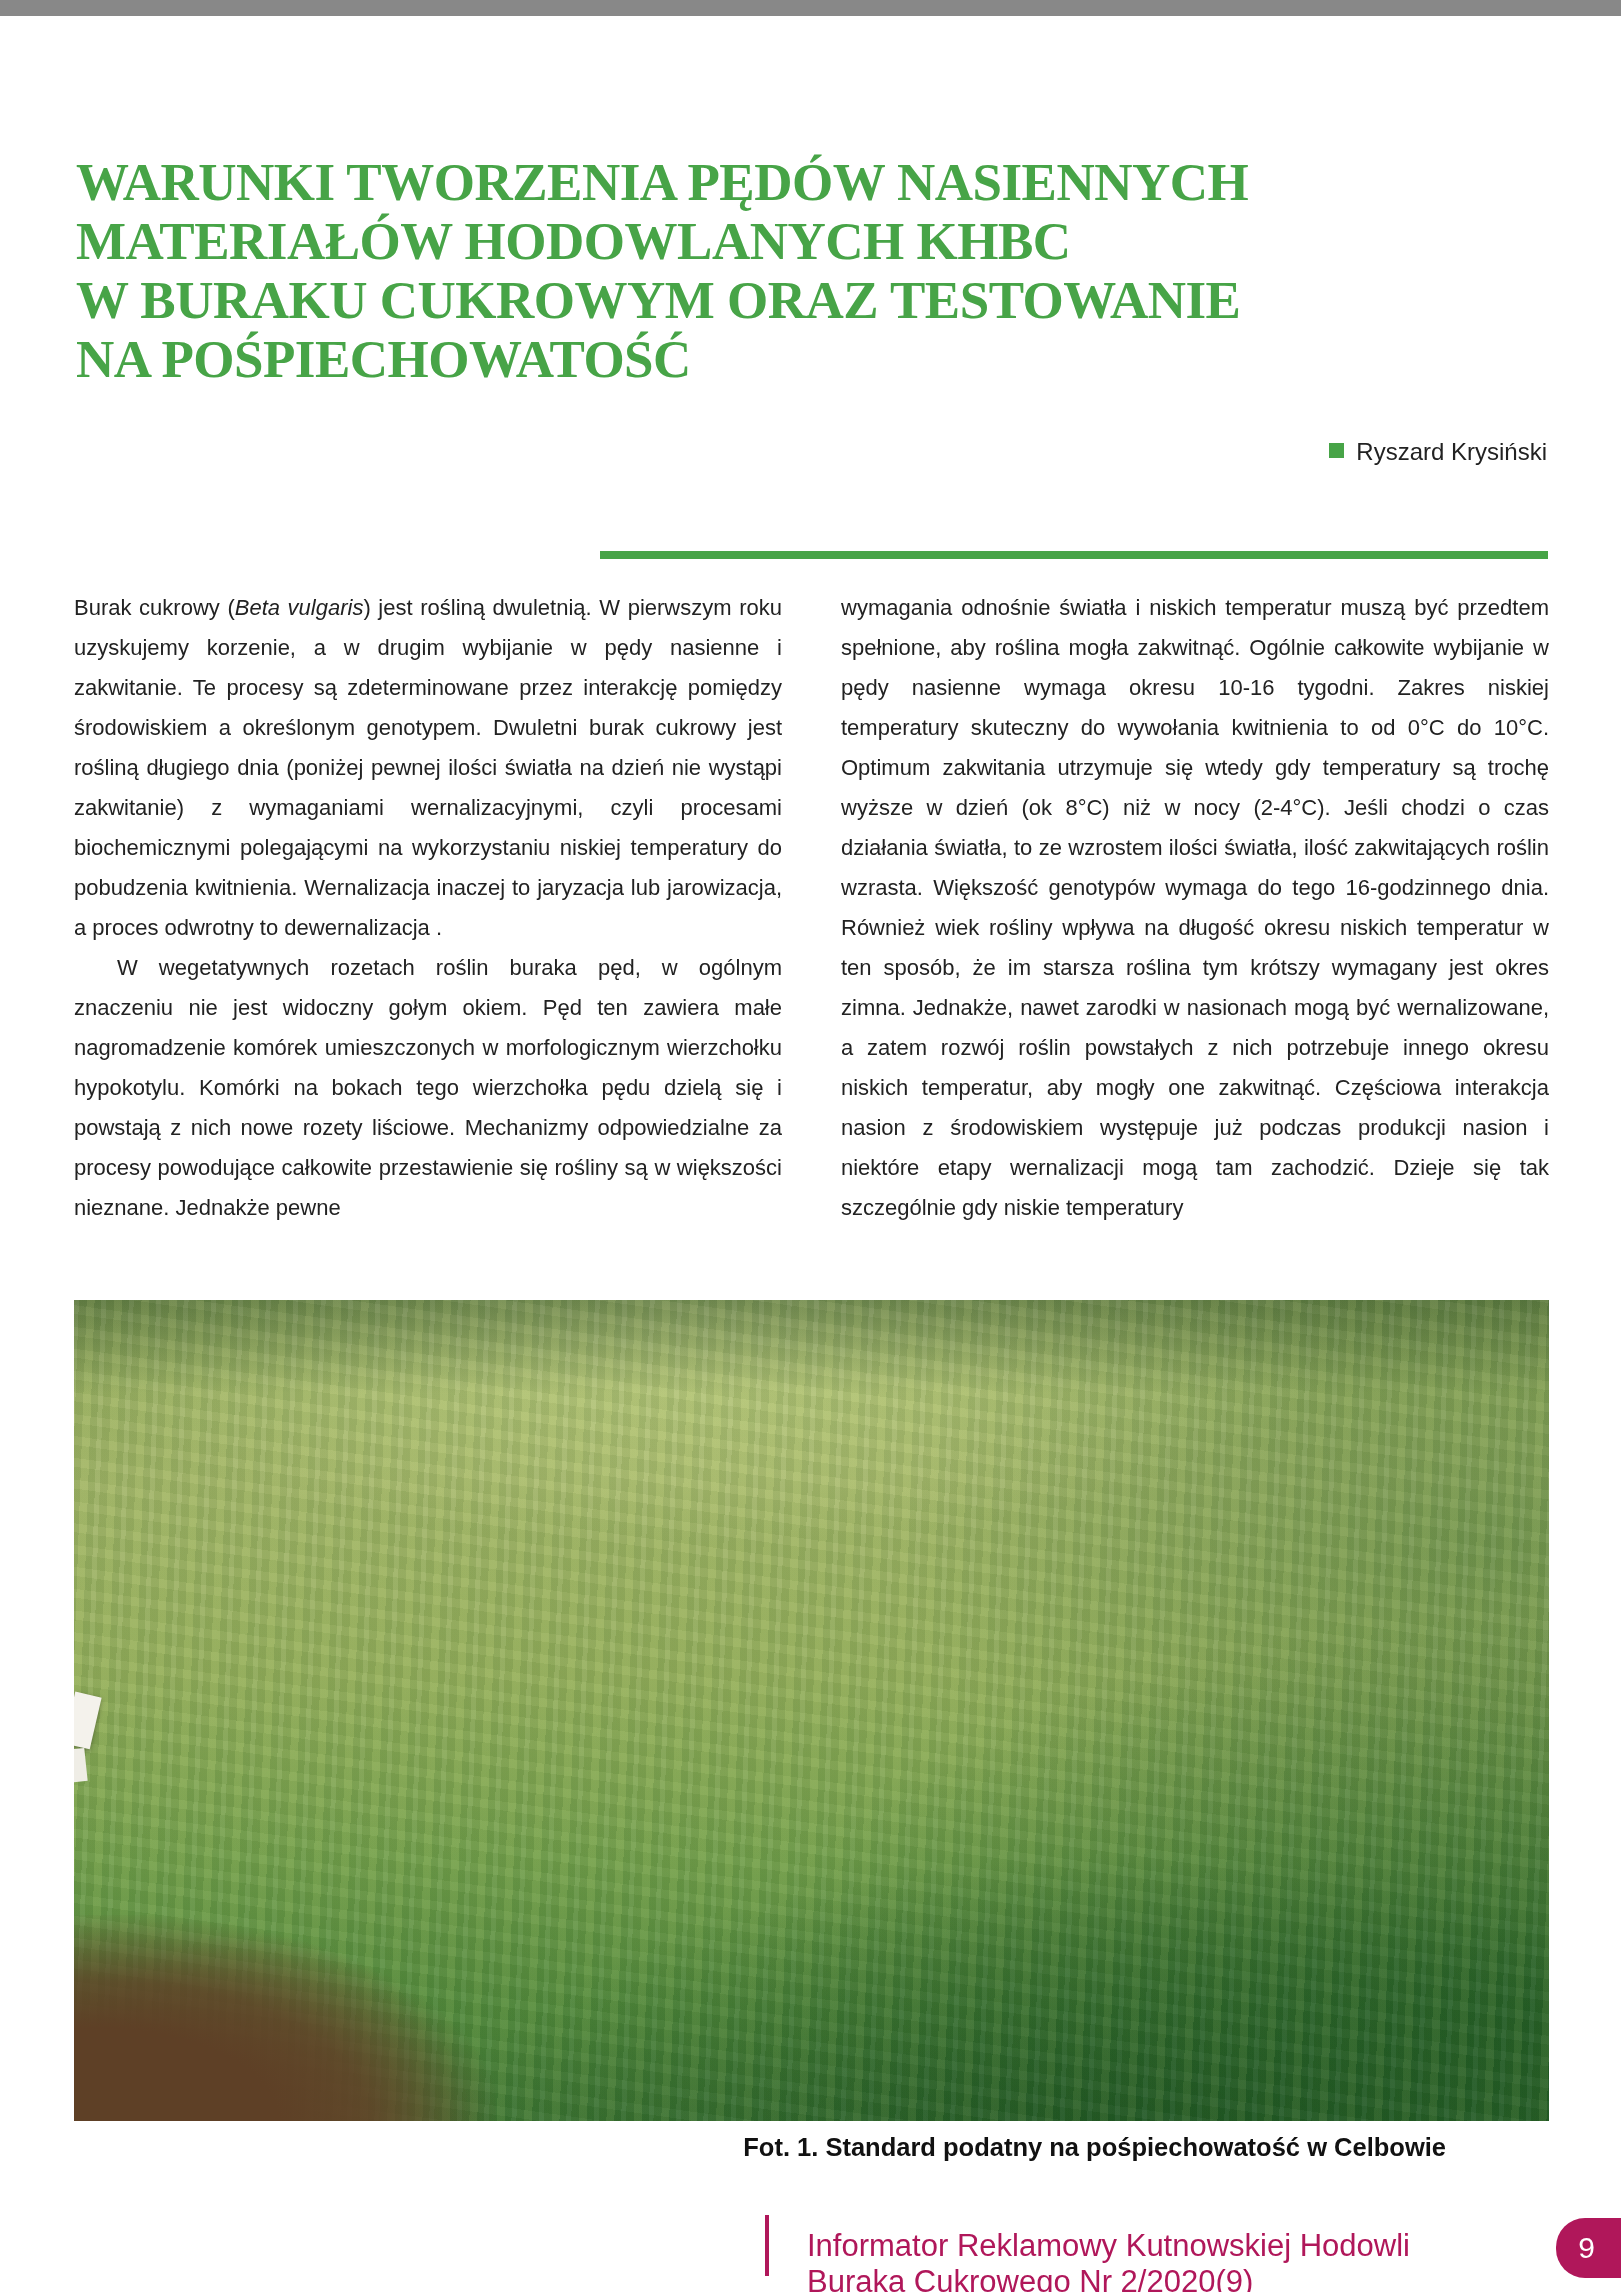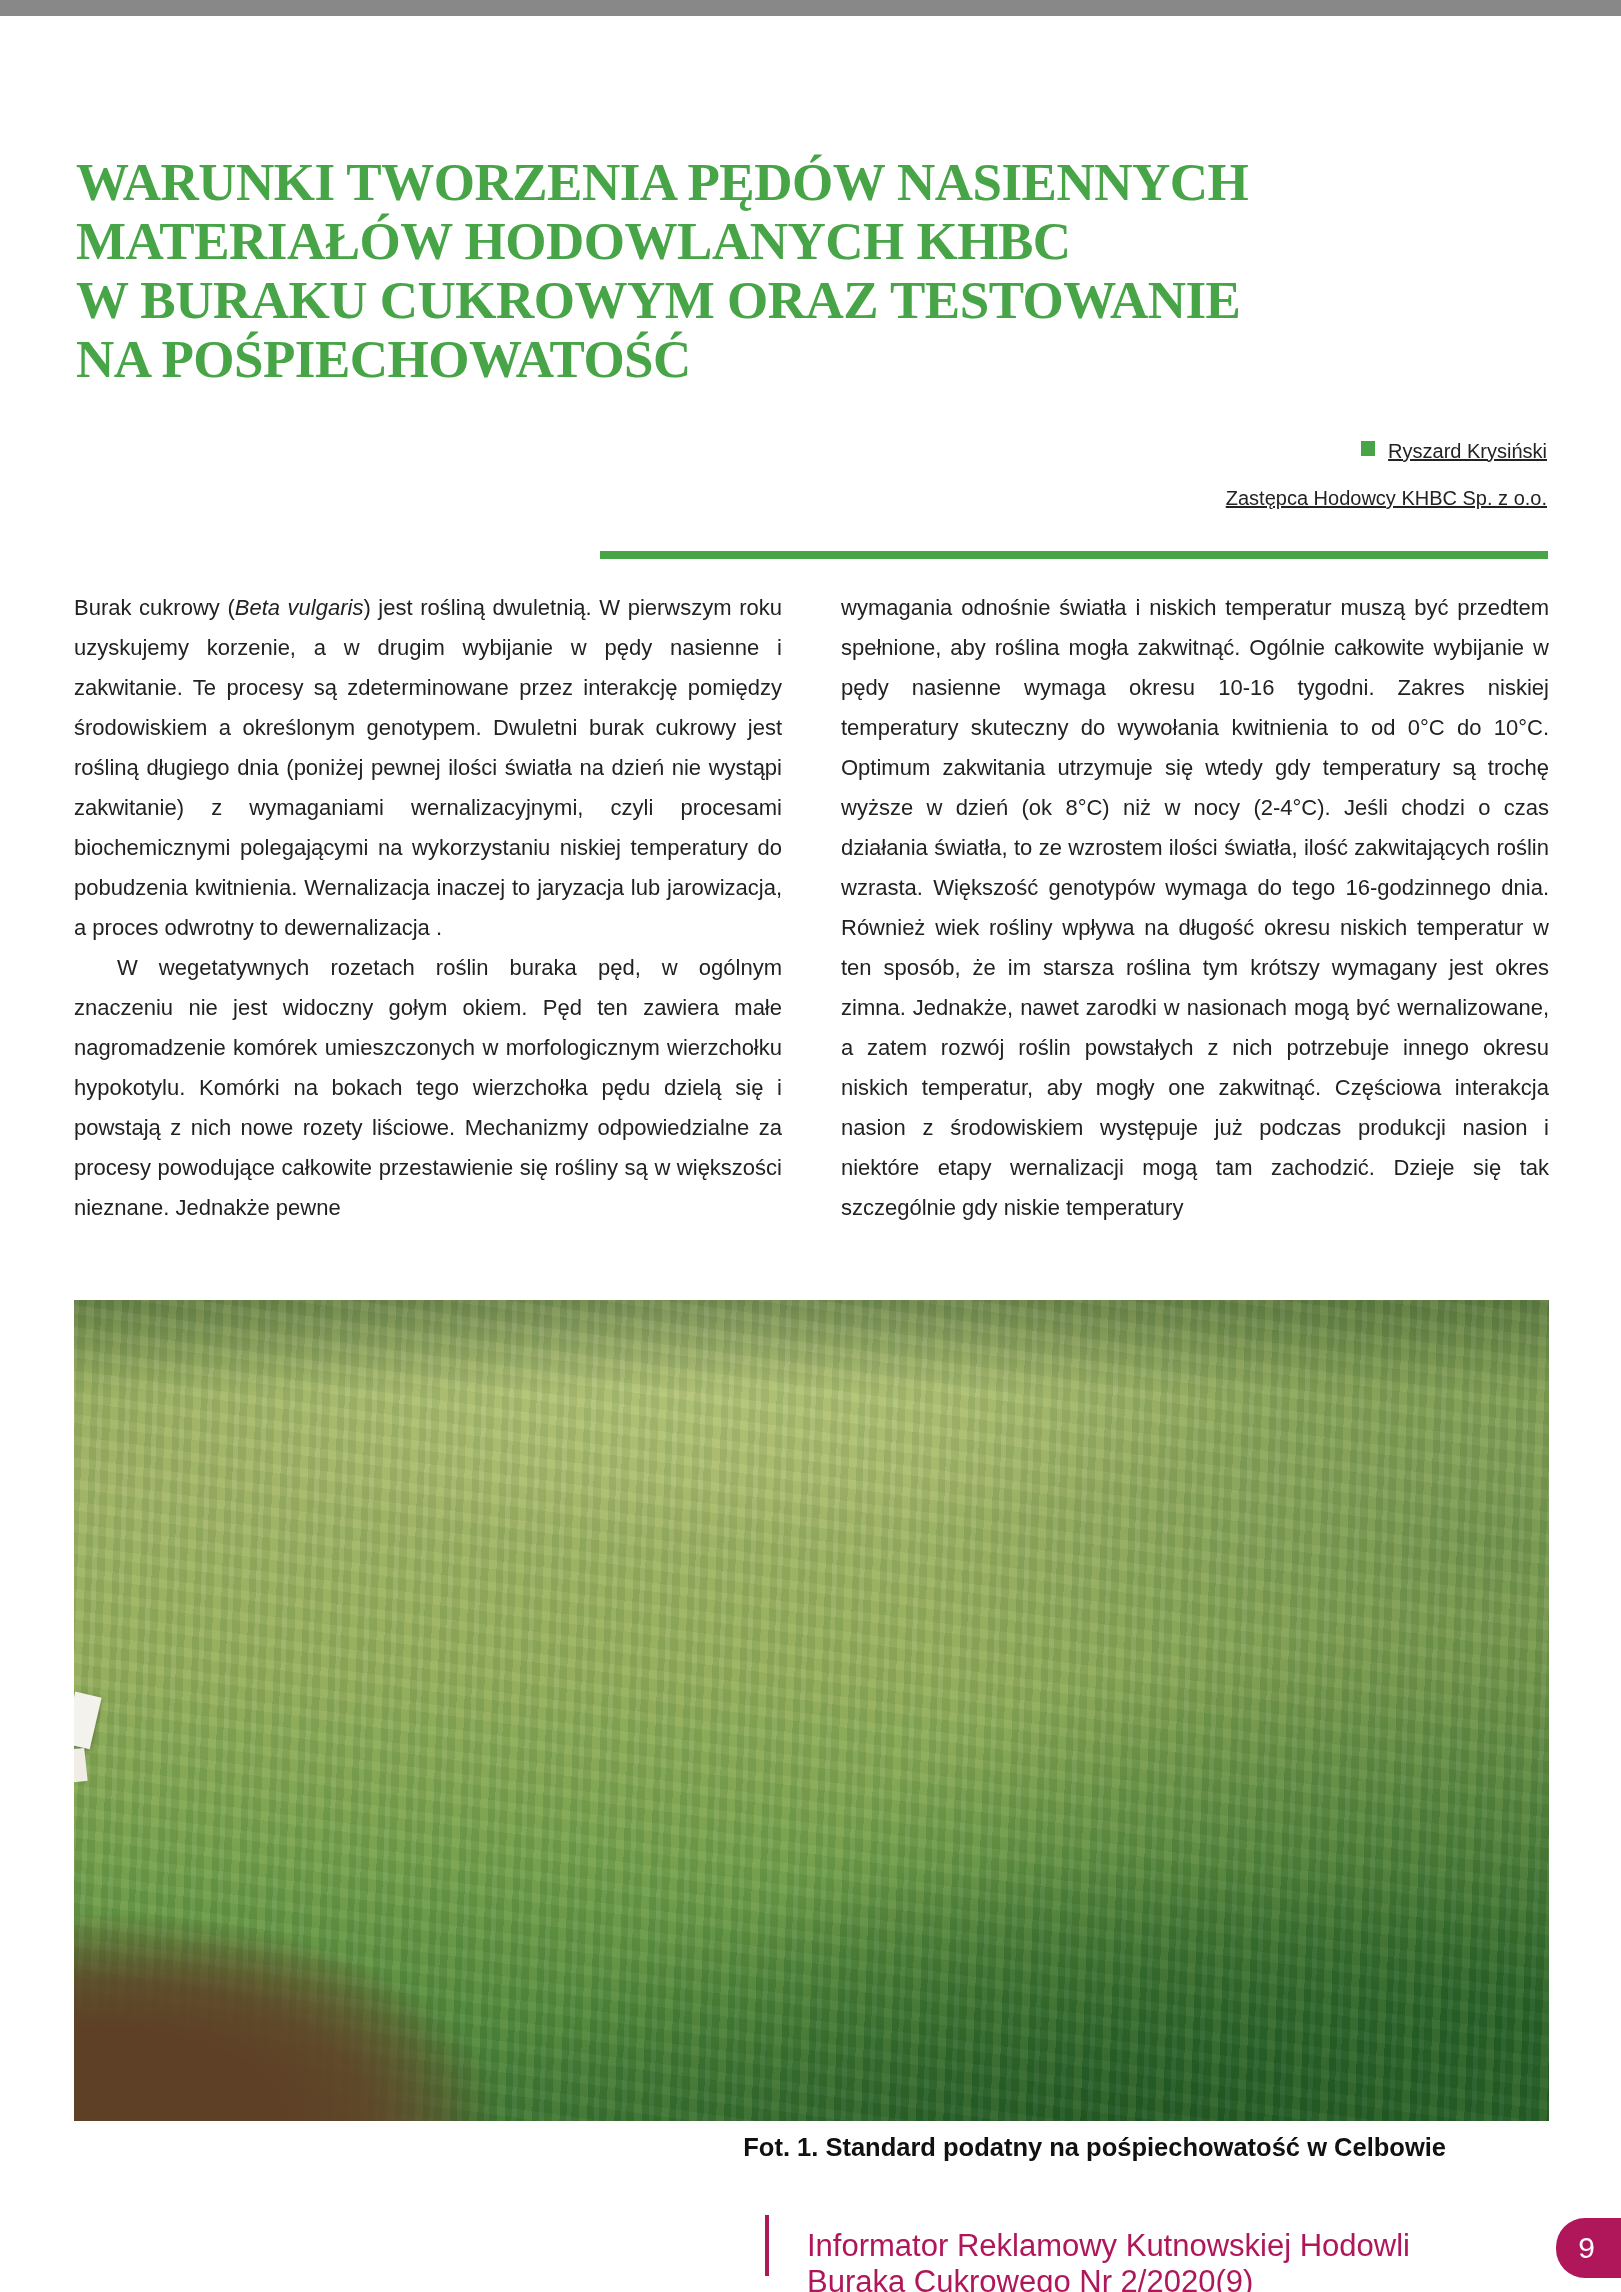--- a/index.html
+++ b/index.html
@@ -25,24 +25,22 @@
     font-weight:bold;
     font-size:53px;line-height:59px;
     letter-spacing:-0.5px;
     color:var(--accent-green);
   }
   .title-line{display:block;}
 
   
   .author{
     position:absolute;right:74px;top:412px;
-    text-align:right;
-    font-size:20px;line-height:47px;
+    font-size:24px;line-height:47px;
     color:var(--body-text);
-    text-decoration:underline;
   }
   .bullet{
     display:inline-block;width:14.7px;height:14.7px;
     background:var(--accent-green);
     margin-right:12.7px;
     vertical-align:2px;
   }
 
   
   .rule{
@@ -147,21 +145,20 @@
     <span class="title-line">WARUNKI TWORZENIA PĘDÓW NASIENNYCH</span>
     <span class="title-line">MATERIAŁÓW HODOWLANYCH KHBC</span>
     <span class="title-line">W BURAKU CUKROWYM ORAZ TESTOWANIE</span>
     <span class="title-line">NA POŚPIECHOWATOŚĆ</span>
   </h1>
 
   <div class="author">
     <div>
       <span class="bullet"></span><span>Ryszard Krysiński</span>
     </div>
-    <div>Zastępca Hodowcy KHBC Sp. z o.o.</div>
   </div>
 
   <div class="rule"></div>
 
   <div class="col col-left">
     <p><span>Burak cukrowy (</span><em>Beta vulgaris</em><span>) jest rośliną dwuletnią. W pierwszym roku uzyskujemy korzenie, a w drugim wybijanie w pędy nasienne i zakwitanie. Te procesy są zdeterminowane przez interakcję pomiędzy środowiskiem a określonym genotypem. Dwuletni burak cukrowy jest rośliną długiego dnia (poniżej pewnej ilości światła na dzień nie wystąpi zakwitanie) z wymaganiami wernalizacyjnymi, czyli procesami biochemicznymi polegającymi na wykorzystaniu niskiej temperatury do pobudzenia kwitnienia. Wernalizacja inaczej to jaryzacja lub jarowizacja, a proces odwrotny to dewernalizacja .</span></p>
     <p class="indent">W wegetatywnych rozetach roślin buraka pęd, w ogólnym znaczeniu nie jest widoczny gołym okiem. Pęd ten zawiera małe nagromadzenie komórek umieszczonych w morfologicznym wierzchołku hypokotylu. Komórki na bokach tego wierzchołka pędu dzielą się i powstają z nich nowe rozety liściowe. Mechanizmy odpowiedzialne za procesy powodujące całkowite przestawienie się rośliny są w większości nieznane. Jednakże pewne</p>
   </div>
 
   <div class="col col-right">

